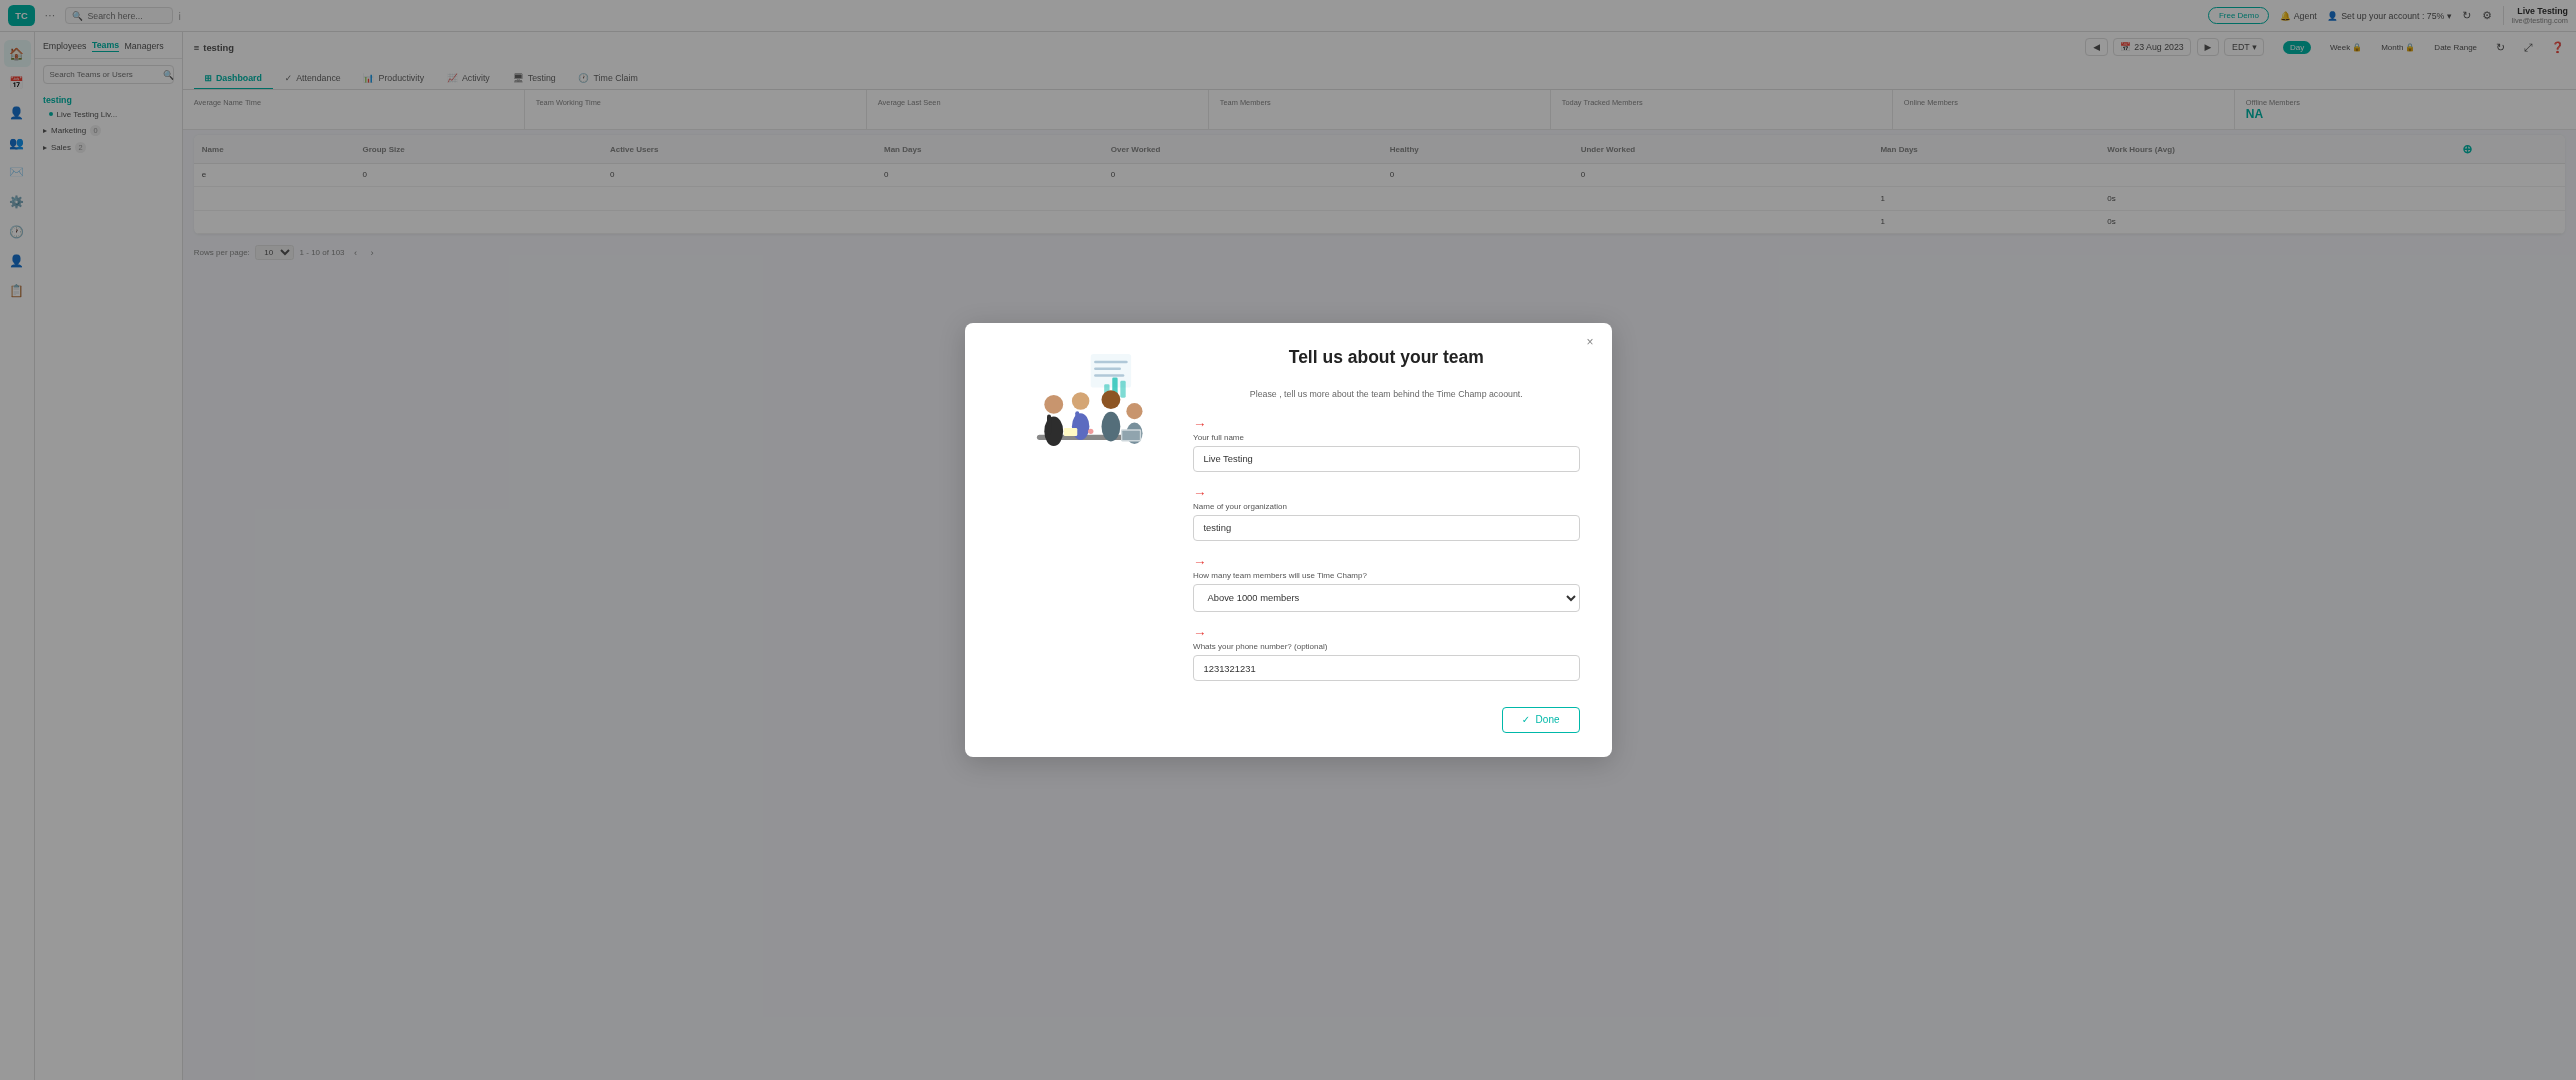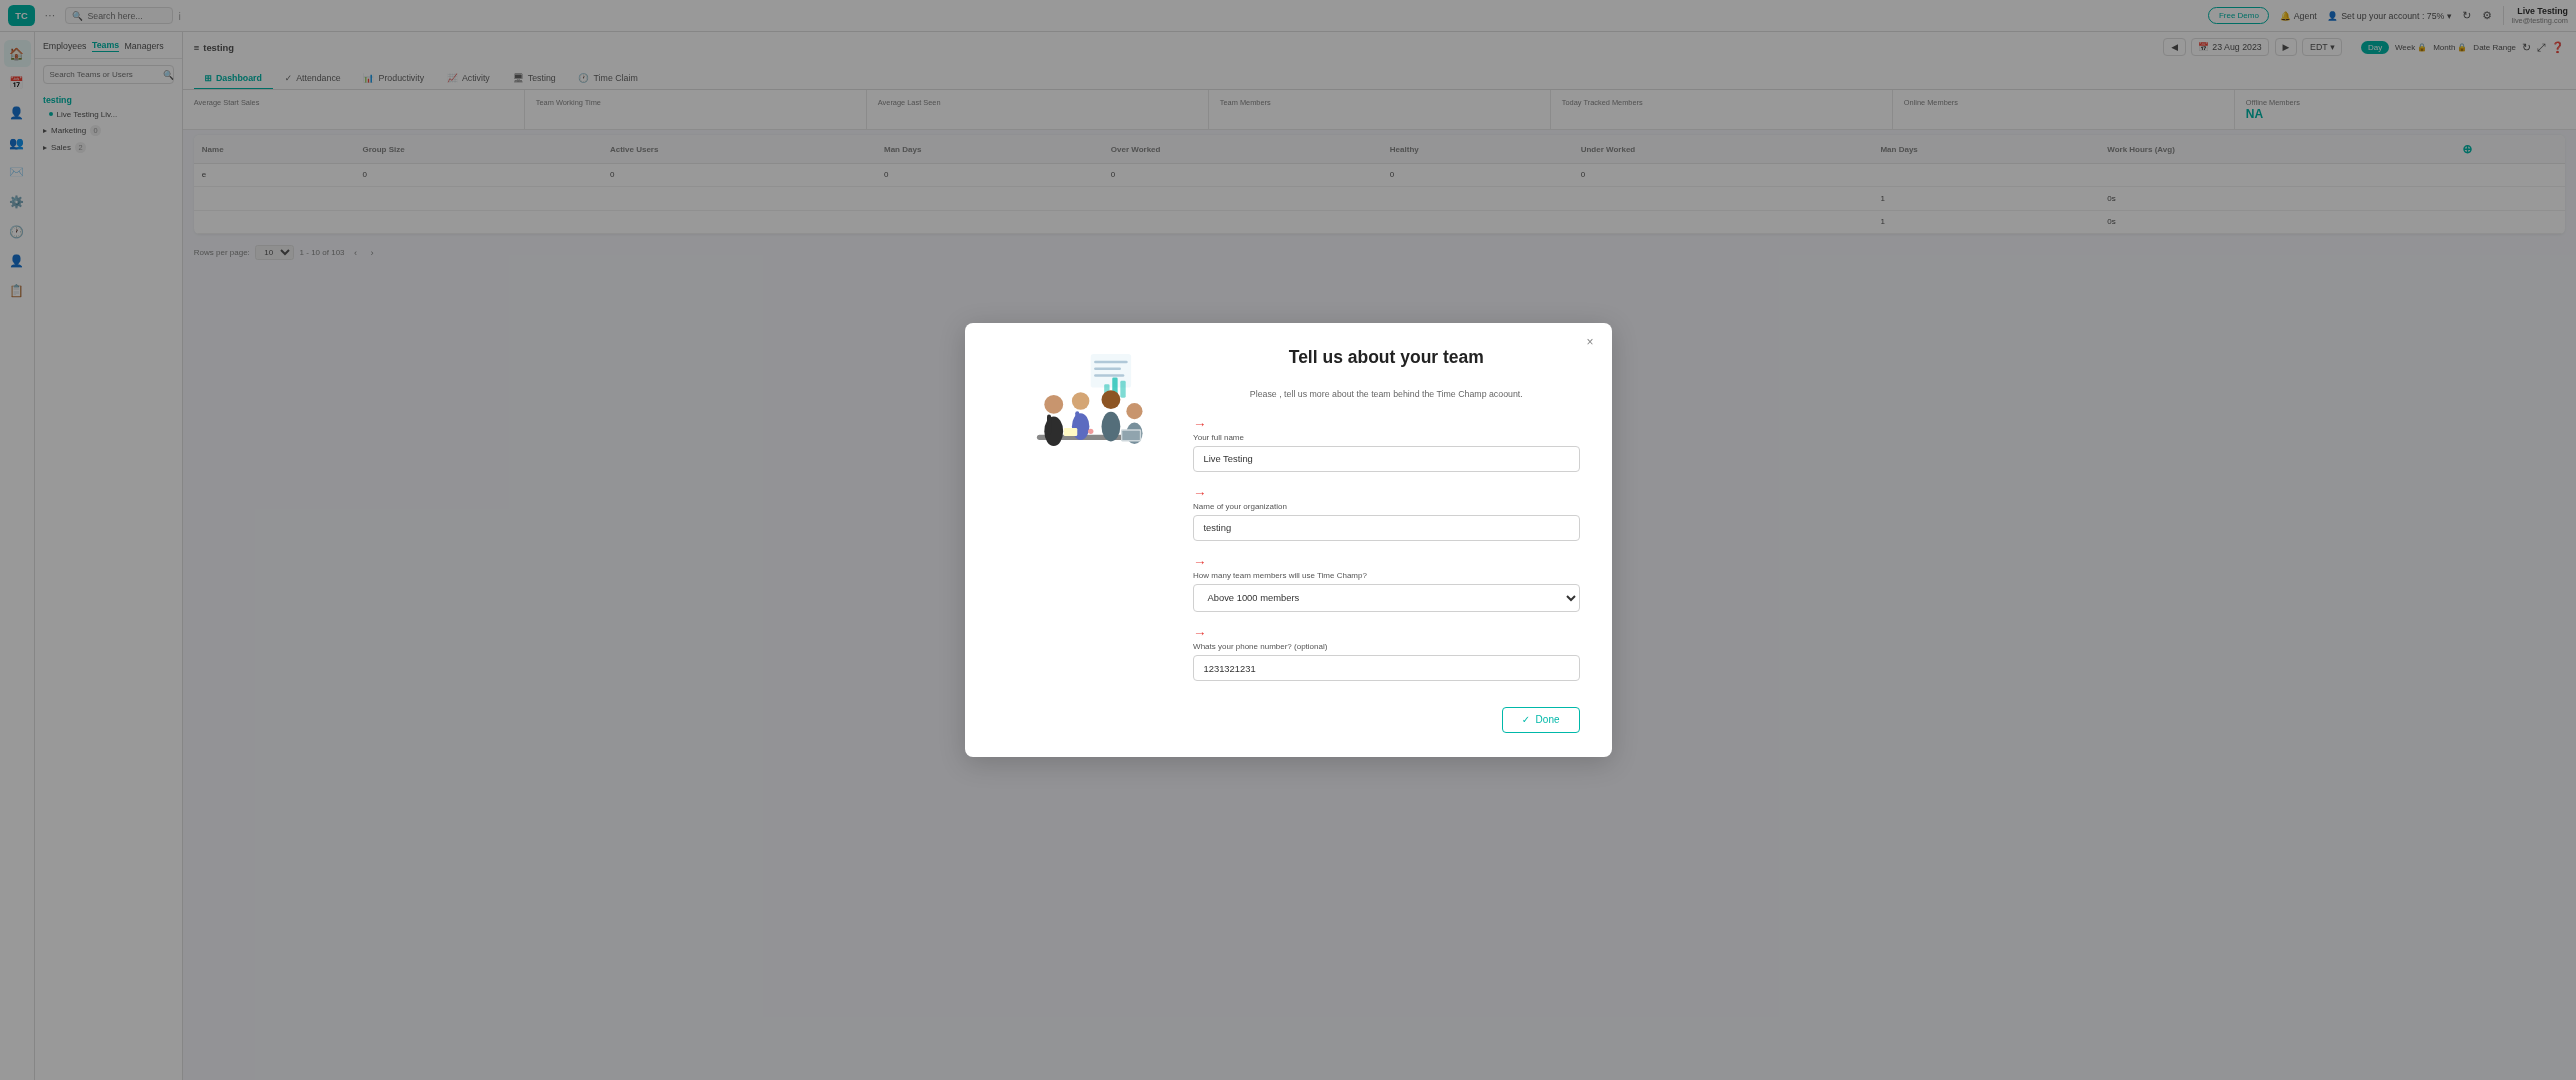--- a/index.html
+++ b/index.html
@@ -202,21 +202,21 @@
       border-bottom: 1.3px solid #00b8a9;
       font-weight: 600;
     }
     .date-btn {
       display: flex; align-items: center; gap: 2.7px;
       font-size: 8.8px; color: #555;
       border: 0.7px solid #e0e0e0; border-radius: 4px;
       padding: 2.7px 6.7px; cursor: pointer; background: #fff;
     }
     .view-btns {
-      display: flex; align-items: center; gap: 6px;
+      display: flex; align-items: center; gap: 19px;
     }
     .view-btn {
       font-size: 8px; color: #555; cursor: pointer;
       display: flex; align-items: center; gap: 2px;
     }
     .view-btn.active {
       color: #fff; background: #00b8a9;
       border-radius: 9.4px; padding: 2px 6.7px;
     }
     .data-table {
@@ -496,21 +496,21 @@
       </div>
       <div class="nav-tab">
         <span>🕐</span>
         <span>Time Claim</span>
       </div>
     </div>
   </div>
 
   <div style="background:#fff;border-bottom:0.7px solid #e8e8e8;display:flex;">
     <div style="flex:1;padding:8px 10.8px;border-right:0.7px solid #e8e8e8;">
-      <div style="font-size:7.4px;color:#888;">Average Start Sales</div>
+      <div style="font-size:7.4px;color:#888;">Average Name Time</div>
     </div>
     <div style="flex:1;padding:8px 10.8px;border-right:0.7px solid #e8e8e8;">
       <div style="font-size:7.4px;color:#888;">Team Working Time</div>
     </div>
     <div style="flex:1;padding:8px 10.8px;border-right:0.7px solid #e8e8e8;">
       <div style="font-size:7.4px;color:#888;">Average Last Seen</div>
     </div>
     <div style="flex:1;padding:8px 10.8px;border-right:0.7px solid #e8e8e8;">
       <div style="font-size:7.4px;color:#888;">Team Members</div>
     </div>

